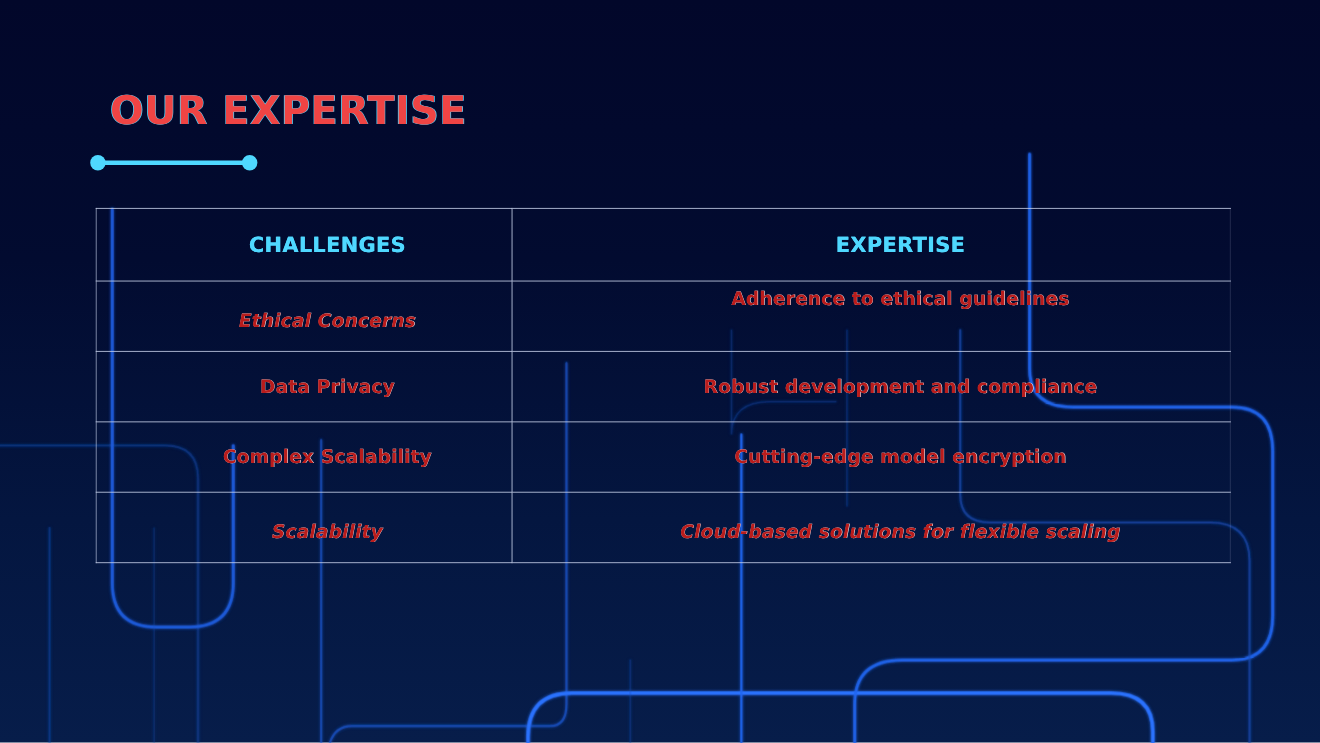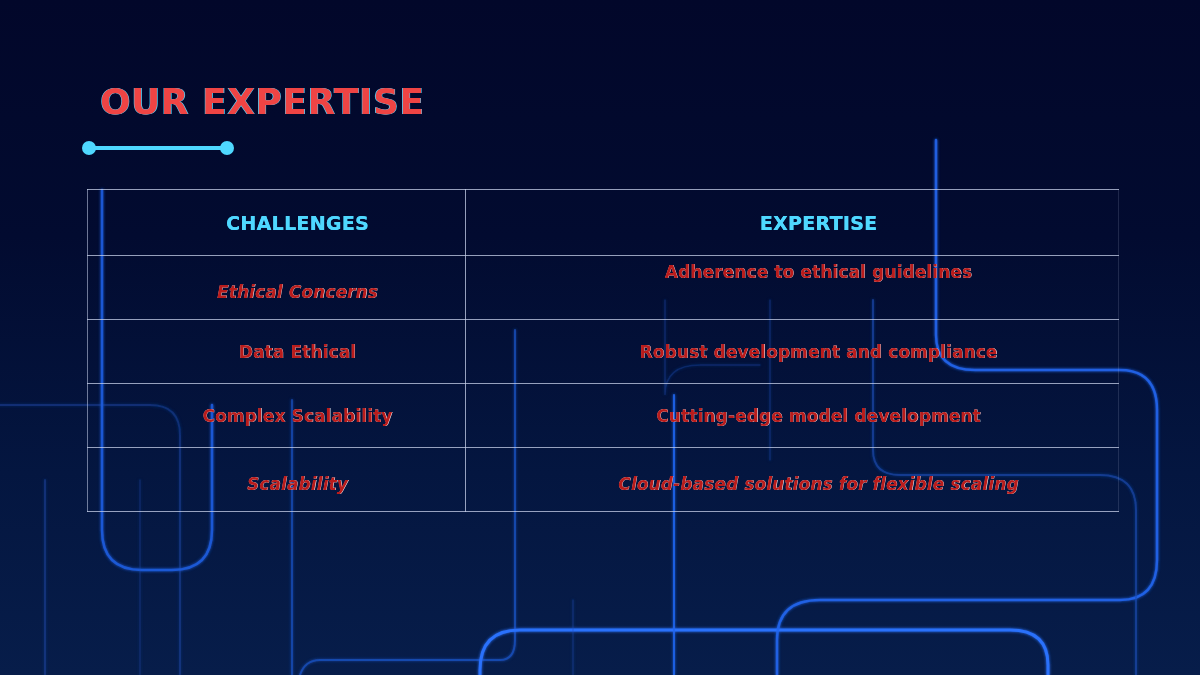--- a/index.html
+++ b/index.html
@@ -166,26 +166,26 @@
         <th>CHALLENGES</th>
         <th>EXPERTISE</th>
       </tr>
     </thead>
     <tbody>
       <tr>
         <td class="low">Ethical Concerns</td>
         <td class="top-align">Adherence to ethical guidelines</td>
       </tr>
       <tr>
-        <td>Data Ethical</td>
+        <td>Data Privacy</td>
         <td>Robust development and compliance</td>
       </tr>
       <tr>
         <td>Complex Scalability</td>
-        <td>Cutting-edge model development</td>
+        <td>Cutting-edge model encryption</td>
       </tr>
       <tr>
         <td class="low">Scalability</td>
         <td class="low">Cloud-based solutions for flexible scaling</td>
       </tr>
     </tbody>
   </table>
 </div>
 
 </body></html>

